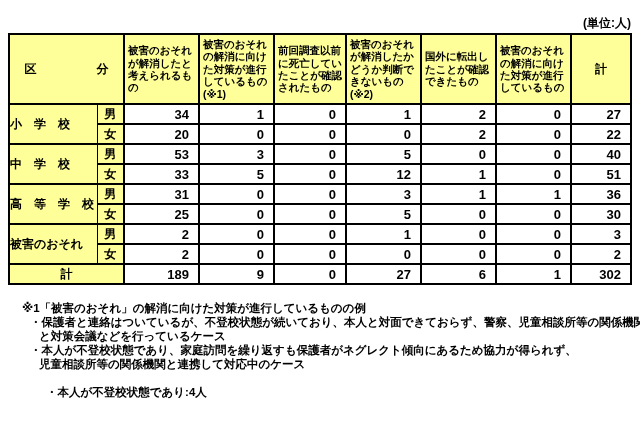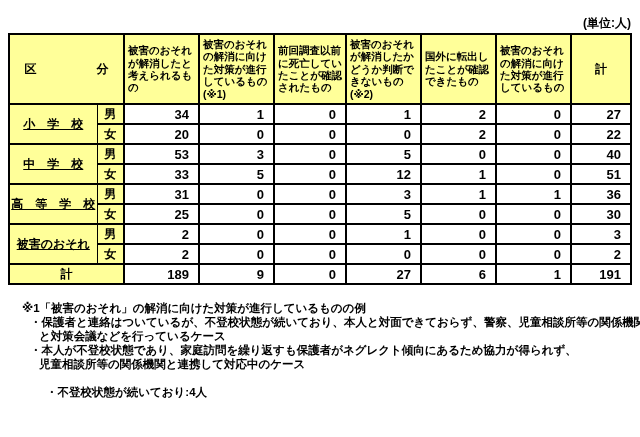--- a/index.html
+++ b/index.html
@@ -35,24 +35,23 @@
     text-align: left;
     vertical-align: middle;
     padding: 1px 1px 1px 3px;
     line-height: 1.18;
   }
   th.corner { text-align: center; font-size: 12px; padding: 0; margin-left: 25px; }
   th.total-col { text-align: center; font-size: 12px; padding: 0; }
   td.school {
     background: #FFFF99;
     font-size: 12px; font-weight: bold;
-    text-align: center; vertical-align: middle;
+    vertical-align: middle;
     border-right-width: 1px;
     padding: 0;
-    text-decoration: underline;
   }
   td.gender {
     background: #FFFF99;
     font-size: 12px; font-weight: bold;
     text-align: center; vertical-align: middle;
     border-left-width: 1px;
     padding: 0;
   }
   tr.second td.gender { border-top-width: 1px; }
   td.num {
@@ -196,28 +195,28 @@
         <td class="num">2</td>
       </tr>
       <tr class="total">
         <td class="total-label" colspan="2">計</td>
         <td class="num">189</td>
         <td class="num">9</td>
         <td class="num">0</td>
         <td class="num">27</td>
         <td class="num">6</td>
         <td class="num">1</td>
-        <td class="num">191</td>
+        <td class="num">302</td>
       </tr>
     </tbody>
 </table>
 
 <div class="footnotes fn1">
   <div class="fn-title">※1「被害のおそれ」の解消に向けた対策が進行しているものの例</div>
   <div class="fn-line ind1">・保護者と連絡はついているが、不登校状態が続いており、本人と対面できておらず、警察、児童相談所等の関係機関</div>
   <div class="fn-line ind2">と対策会議などを行っているケース</div>
   <div class="fn-line ind1">・本人が不登校状態であり、家庭訪問を繰り返すも保護者がネグレクト傾向にあるため協力が得られず、</div>
   <div class="fn-line ind2">児童相談所等の関係機関と連携して対応中のケース</div>
 </div>
 
 <div class="footnotes fn2">
-  <div class="fn-line ind3">・不登校状態が続いており:4人</div>
+  <div class="fn-line ind3">・本人が不登校状態であり:4人</div>
 </div>
 
 </body></html>

